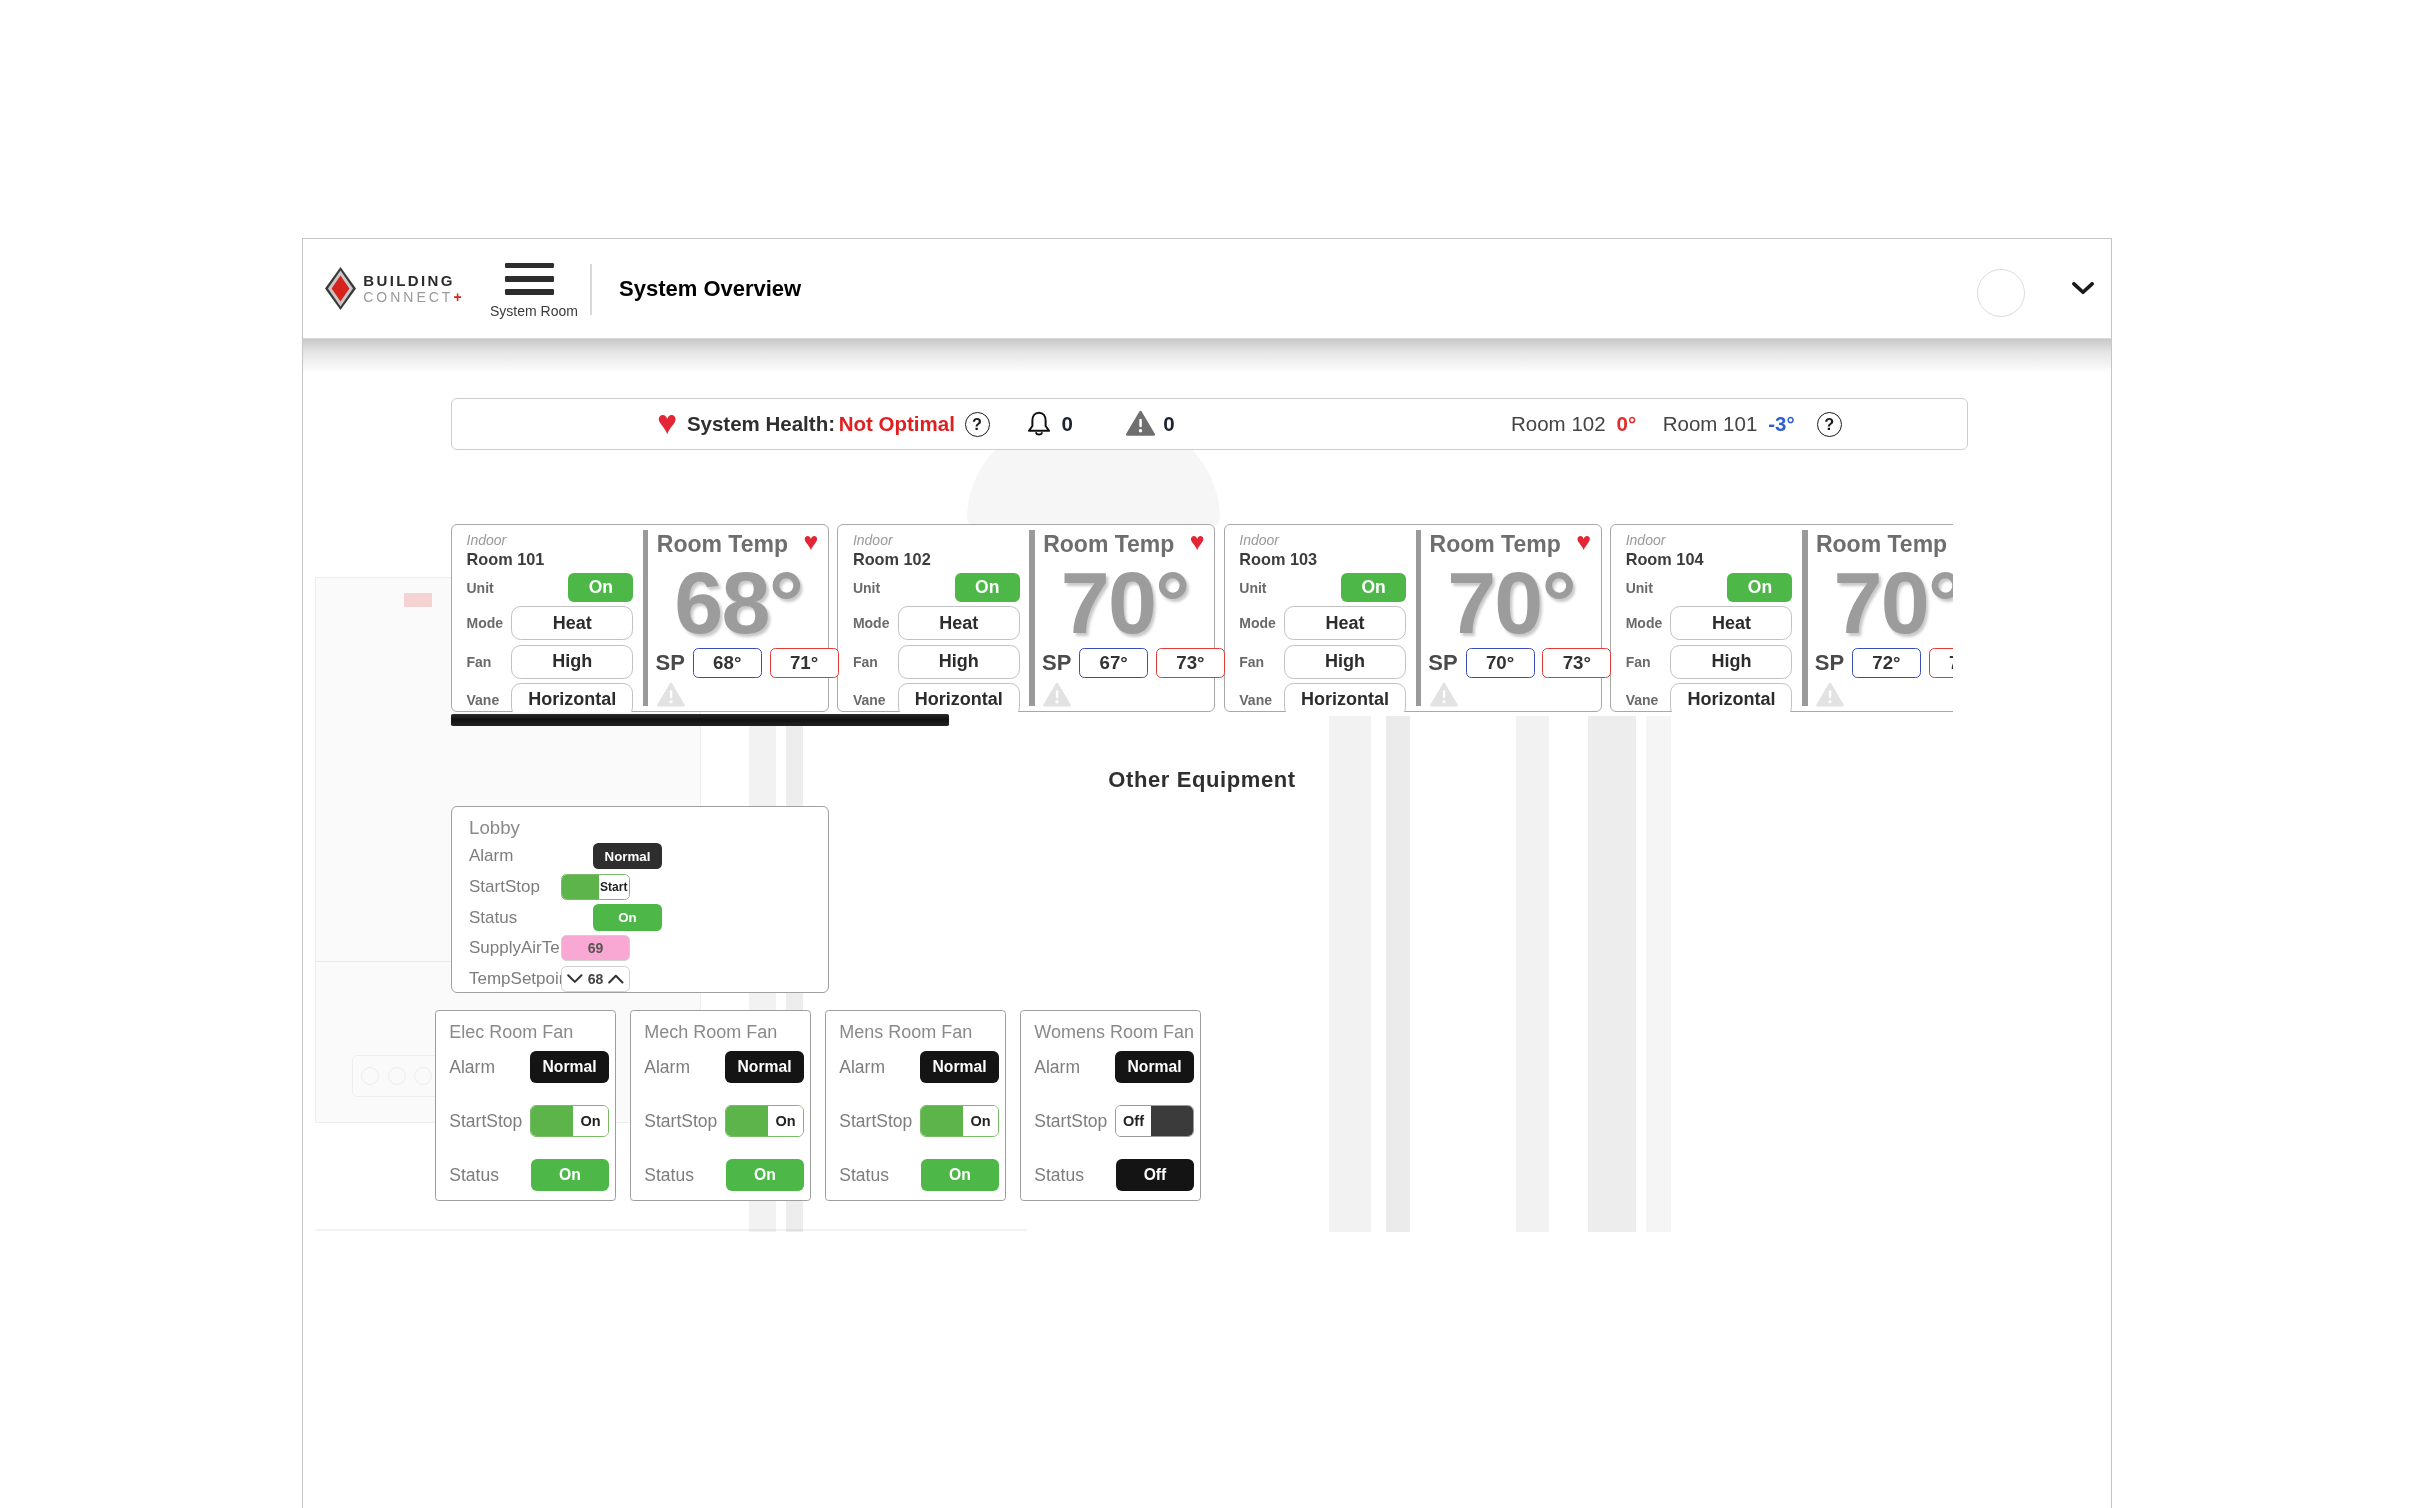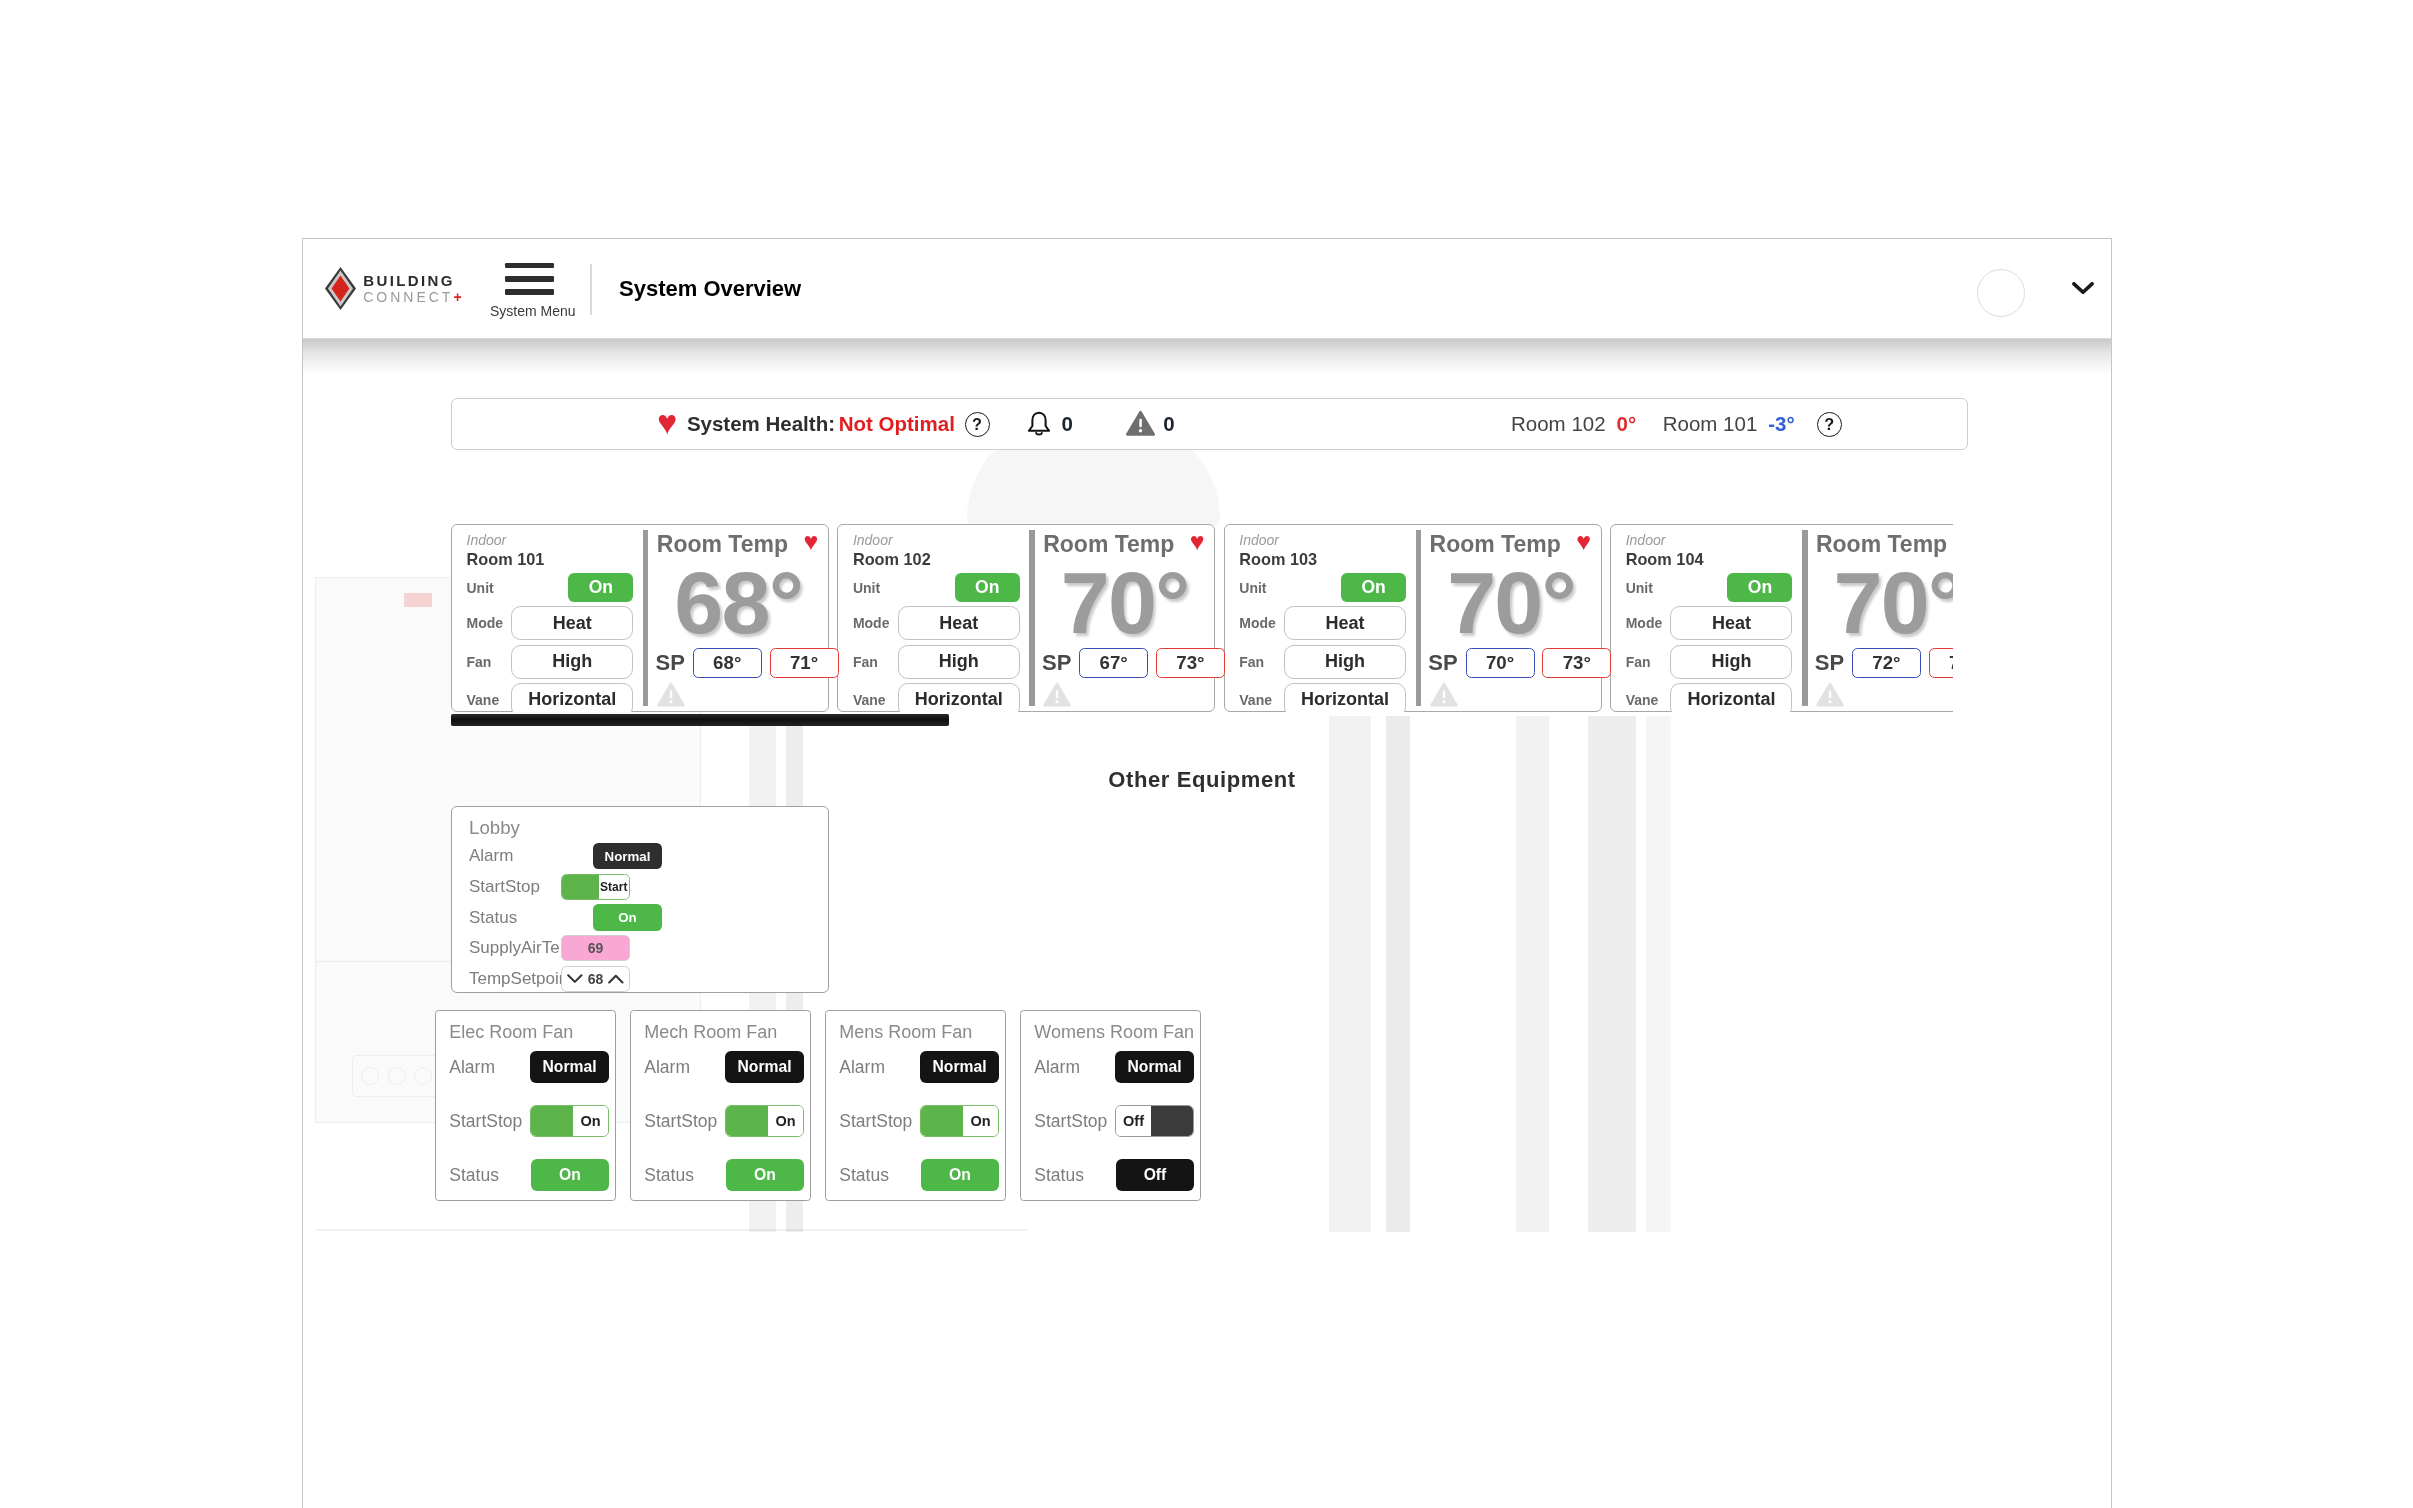--- a/index.html
+++ b/index.html
@@ -157,21 +157,21 @@
           <div class="l1">BUILDING</div>
           <div class="l2"><span>CONNECT</span><span class="plus">+</span></div>
         </div>
       </div>
       <button class="sysmenu">
         <div class="bars">
           <div class="bar"></div>
             <div class="bar"></div>
             <div class="bar"></div>
         </div>
-        <div class="menu-label">System Menu</div>
+        <div class="menu-label">System Room</div>
       </button>
       <div class="hdr-divider"></div>
       <div class="page-title">System Overview</div>
       <button class="avatar"></button>
       <button class="hdr-chevron">
         <svg width="22" height="13.3" viewBox="0 0 36 22">
             <polyline points="3,3 18,17 33,3" fill="none" stroke="#1a1a1a" stroke-width="6" stroke-linecap="round" stroke-linejoin="round"></polyline>
           </svg>
       </button>
     </div>

